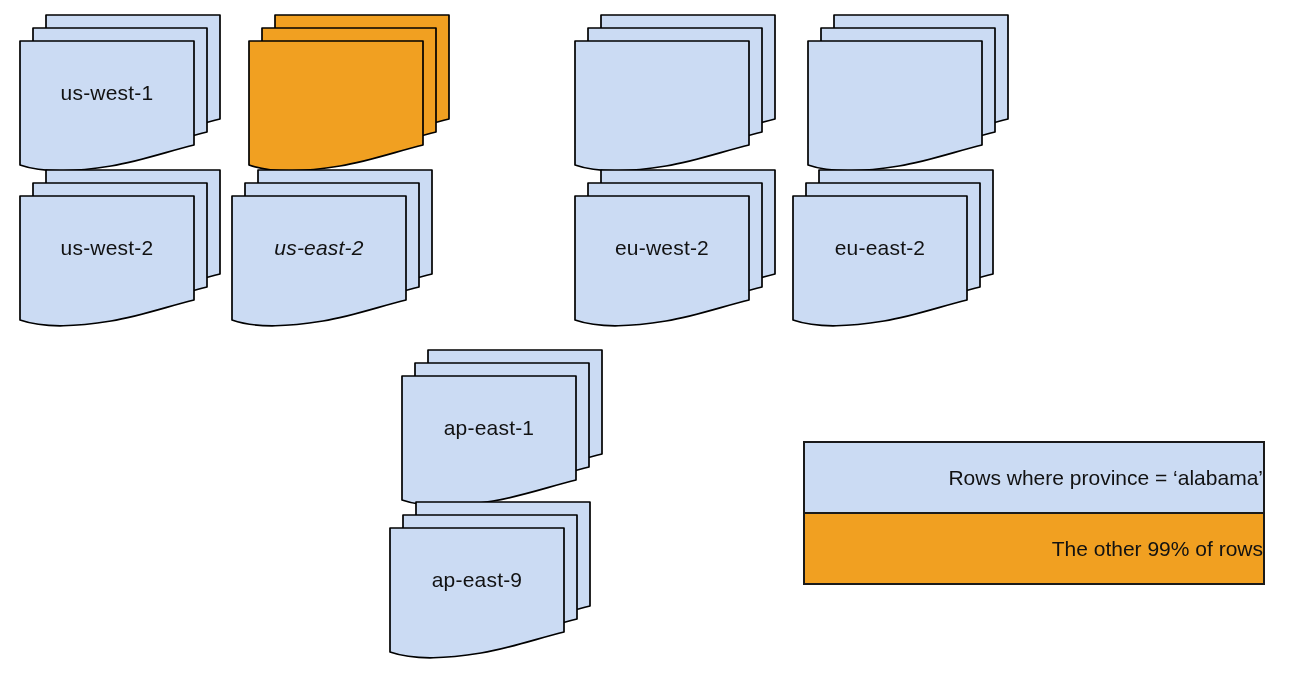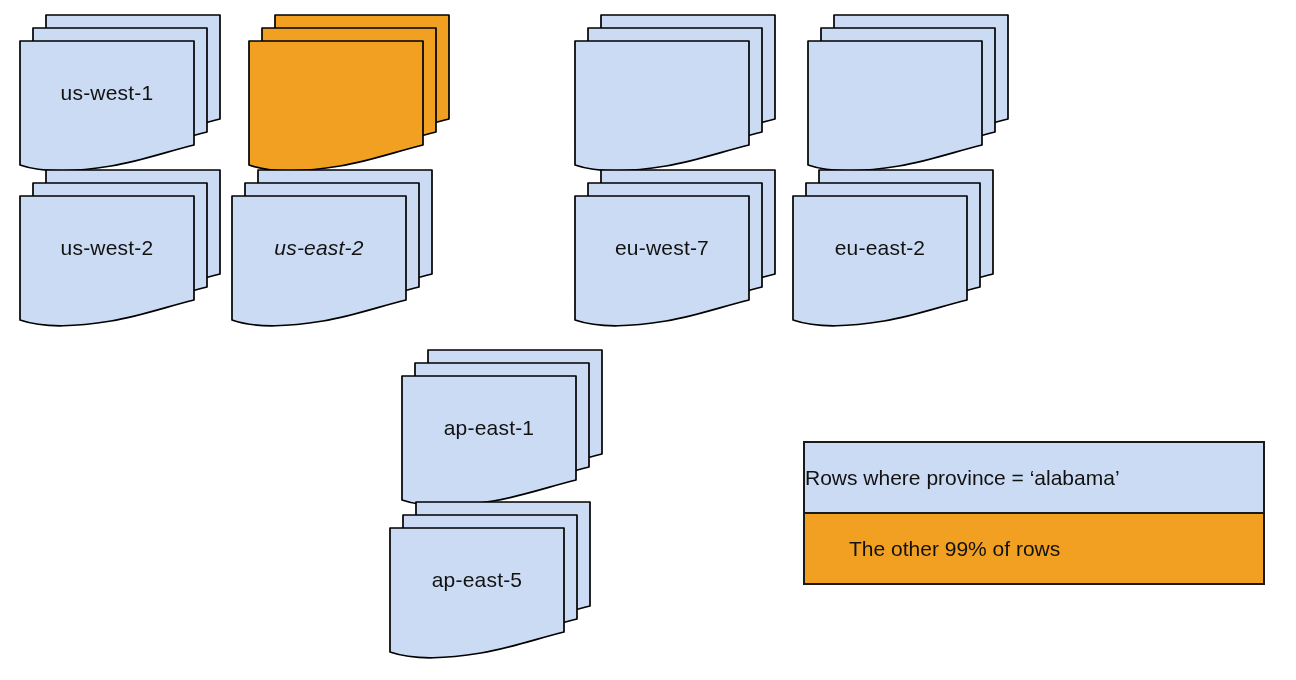--- a/index.html
+++ b/index.html
@@ -54,21 +54,21 @@
     left: 803px;
     top: 441px;
     width: 462px;
     border: 2px solid #1a1a1a;
     box-sizing: border-box;
   }
   .legend-row {
     height: 69px;
     display: flex;
     align-items: center;
-    justify-content: flex-start;
+    justify-content: flex-end;
     font-size: 21px;
     color: #121212;
   }
   .legend-row + .legend-row {
     border-top: 2px solid #1a1a1a;
     padding-left: 44px;
   }
 </style>
 </head>
 <body>
@@ -126,21 +126,21 @@
       </svg>
       <div class="stack-label">us-east-2</div>
     </div>
 
     <div class="stack" style="left: 574px; top: 169px;">
       <svg class="stack-svg" viewBox="0 0 204 162" xmlns="http://www.w3.org/2000/svg">
         <path class="sheet back" transform="translate(26,0)" d="M1,1 H175 V105 C150,111 122,121 92,126 C60,131 27,134 1,125 Z" fill="#CBDBF3"></path>
         <path class="sheet mid" transform="translate(13,13)" d="M1,1 H175 V105 C150,111 122,121 92,126 C60,131 27,134 1,125 Z" fill="#CBDBF3"></path>
         <path class="sheet front" transform="translate(0,26)" d="M1,1 H175 V105 C150,111 122,121 92,126 C60,131 27,134 1,125 Z" fill="#CBDBF3"></path>
       </svg>
-      <div class="stack-label">eu-west-7</div>
+      <div class="stack-label">eu-west-2</div>
     </div>
 
     <div class="stack" style="left: 792px; top: 169px;">
       <svg class="stack-svg" viewBox="0 0 204 162" xmlns="http://www.w3.org/2000/svg">
         <path class="sheet back" transform="translate(26,0)" d="M1,1 H175 V105 C150,111 122,121 92,126 C60,131 27,134 1,125 Z" fill="#CBDBF3"></path>
         <path class="sheet mid" transform="translate(13,13)" d="M1,1 H175 V105 C150,111 122,121 92,126 C60,131 27,134 1,125 Z" fill="#CBDBF3"></path>
         <path class="sheet front" transform="translate(0,26)" d="M1,1 H175 V105 C150,111 122,121 92,126 C60,131 27,134 1,125 Z" fill="#CBDBF3"></path>
       </svg>
       <div class="stack-label">eu-east-2</div>
     </div>
@@ -153,21 +153,21 @@
       </svg>
       <div class="stack-label">ap-east-1</div>
     </div>
 
     <div class="stack" style="left: 389px; top: 501px;">
       <svg class="stack-svg" viewBox="0 0 204 162" xmlns="http://www.w3.org/2000/svg">
         <path class="sheet back" transform="translate(26,0)" d="M1,1 H175 V105 C150,111 122,121 92,126 C60,131 27,134 1,125 Z" fill="#CBDBF3"></path>
         <path class="sheet mid" transform="translate(13,13)" d="M1,1 H175 V105 C150,111 122,121 92,126 C60,131 27,134 1,125 Z" fill="#CBDBF3"></path>
         <path class="sheet front" transform="translate(0,26)" d="M1,1 H175 V105 C150,111 122,121 92,126 C60,131 27,134 1,125 Z" fill="#CBDBF3"></path>
       </svg>
-      <div class="stack-label">ap-east-5</div>
+      <div class="stack-label">ap-east-9</div>
     </div>
   </div>
 
   <div class="legend">
     <div class="legend-row" id="legend-row-0" style="background: rgb(203, 219, 243);">
       <span>Rows where province = ‘alabama’</span>
     </div>
     <div class="legend-row" id="legend-row-1" style="background: rgb(241, 160, 33);">
       <span>The other 99% of rows</span>
     </div>

